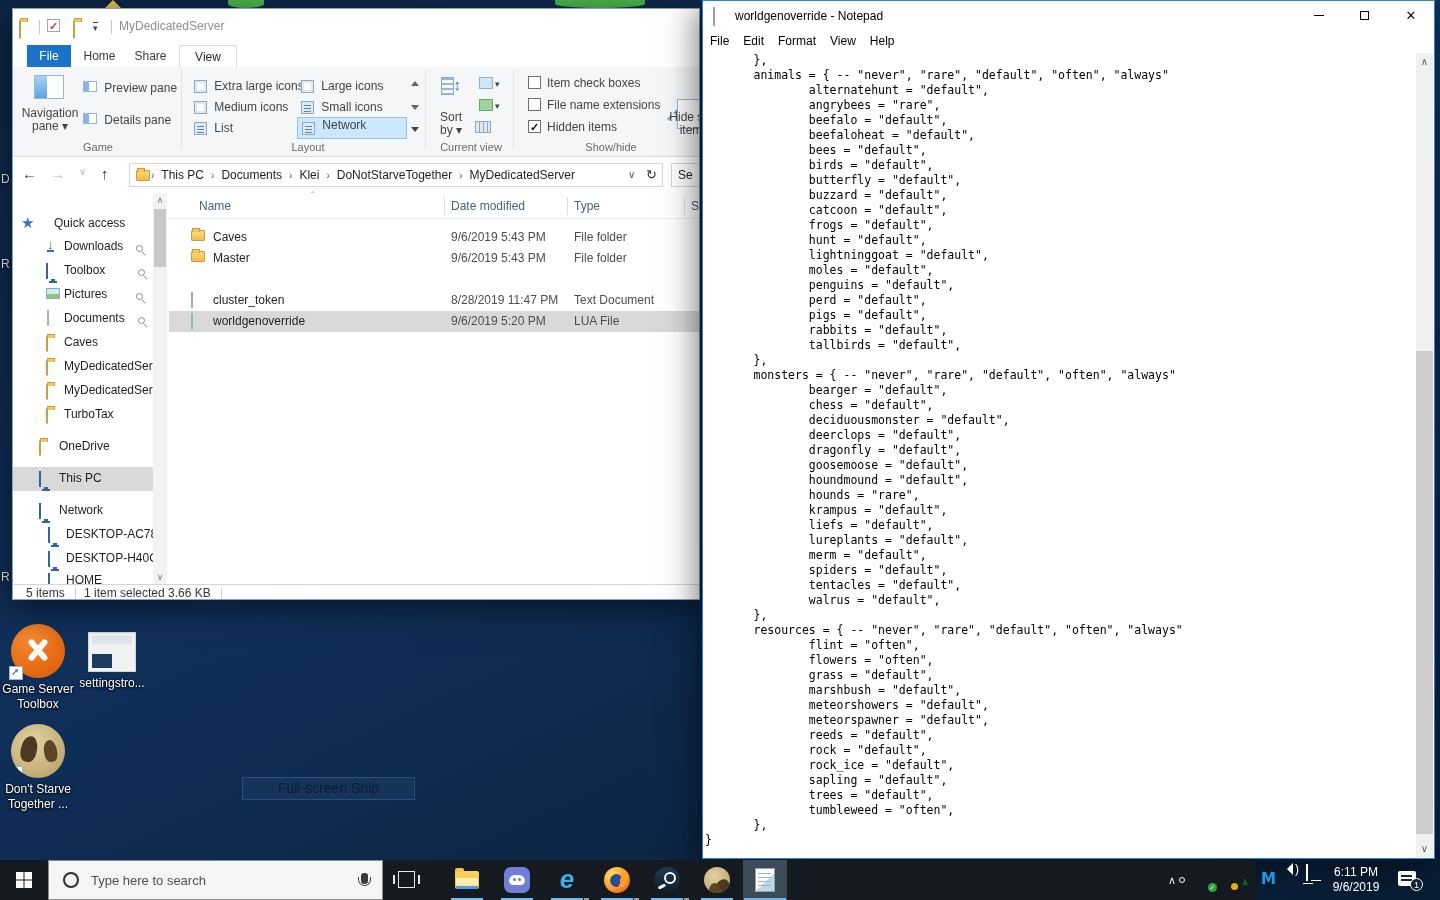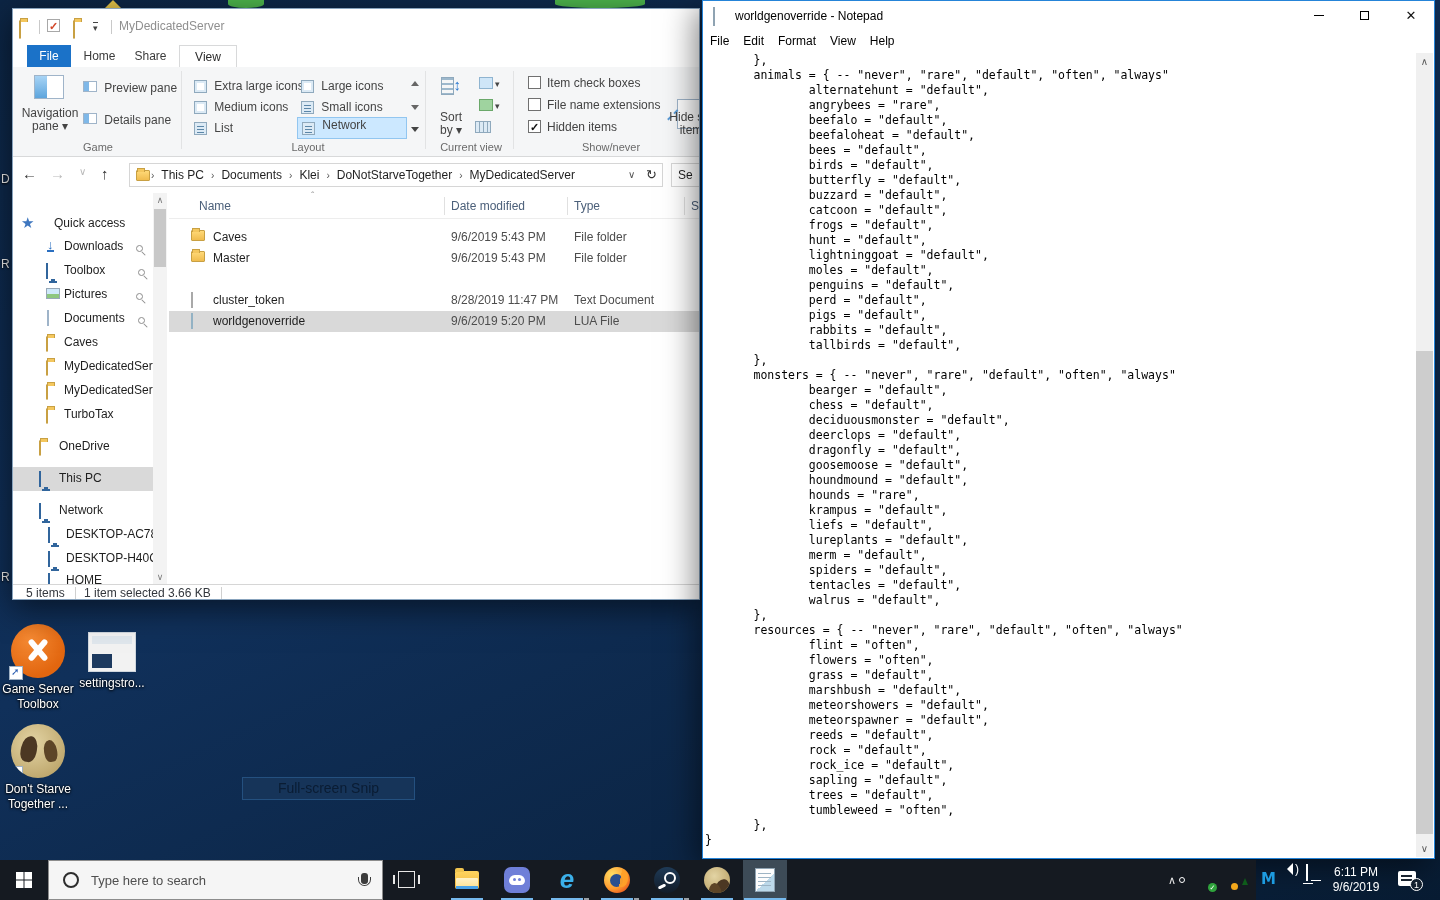--- a/index.html
+++ b/index.html
@@ -288,21 +288,21 @@
       <div class="abs" style="left:462px;top:54px;width:16px;height:12px;border:1px solid #8fa9bd;background:repeating-linear-gradient(90deg,#dceaf5 0 3px,#8fa9bd 3px 4px);"></div>
       <div class="grp-label" style="left:413px;top:74px;width:90px;">Current view</div>
       <div class="grp-sep" style="left:500px;"></div>
 
       <div class="chk" style="left:515px;top:9px;"></div>
       <div class="abs" style="left:534px;top:9px;">Item check boxes</div>
       <div class="chk" style="left:515px;top:31px;"></div>
       <div class="abs" style="left:534px;top:31px;">File name extensions</div>
       <div class="chk" style="left:515px;top:53px;">✓</div>
       <div class="abs" style="left:534px;top:53px;">Hidden items</div>
-      <div class="grp-label" style="left:553px;top:74px;width:90px;">Show/never</div>
+      <div class="grp-label" style="left:553px;top:74px;width:90px;">Show/hide</div>
       <div class="abs hidesel-ic" style="left:664px;top:8px;"></div>
       <div class="abs" style="left:648px;top:44px;width:60px;text-align:center;line-height:13px;">
         <span>Hide sel</span><br><span>item</span>
       </div>
     </div>
 
     <div class="addr-row">
       <span class="abs nav-arrow" style="left:9px;top:8px;">←</span>
       <span class="abs nav-arrow dis" style="left:37px;top:8px;">→</span>
       <span class="abs nav-arrow dis" style="left:66px;top:9px;font-size:10px;">∨</span>

